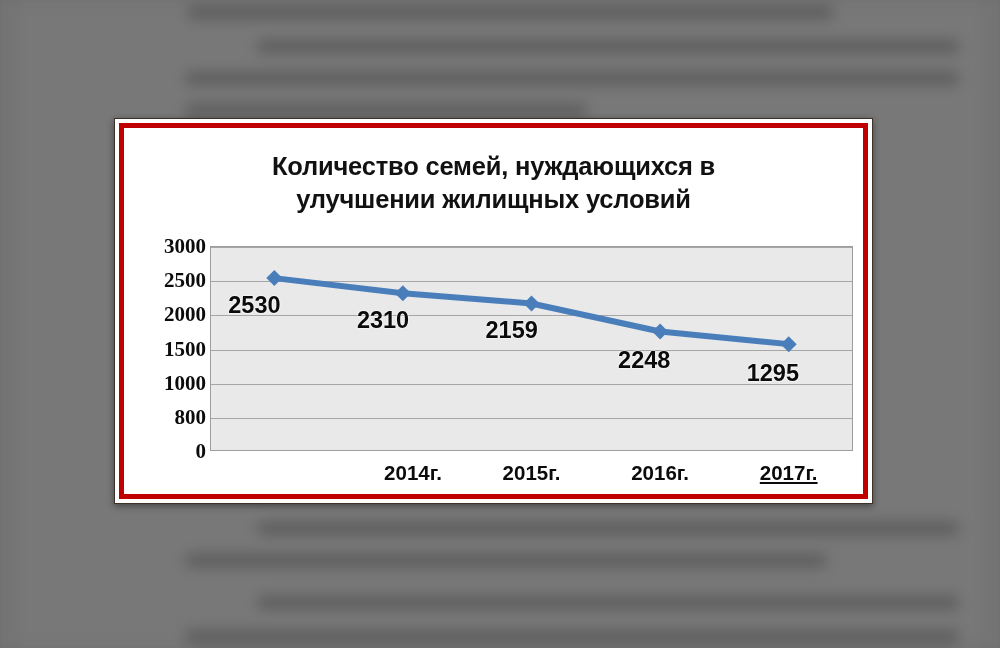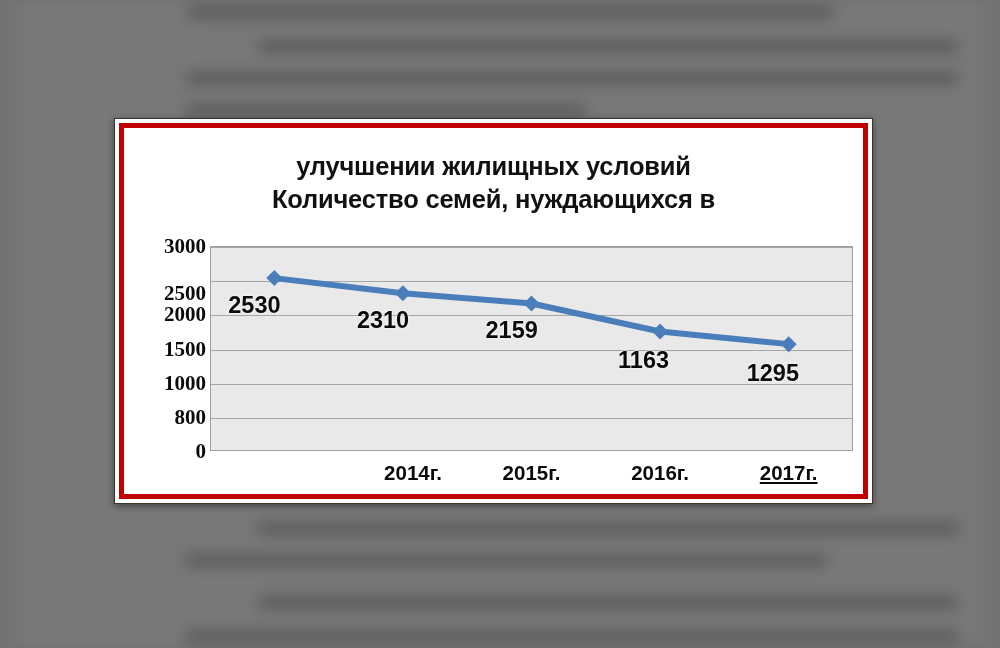--- a/index.html
+++ b/index.html
@@ -185,36 +185,36 @@
       <div class="bg-line" style="left:240px; top:614px; width:700px;"></div>
       <div class="bg-line" style="left:168px; top:648px; width:772px;"></div>
     </div>
   </div>
 
   <div id="chart-card">
     <div id="chart-frame-red">
       <div id="chart-inner">
 
         <div id="chart-title">
+          <div>Количество семей,  нуждающихся в</div>
           <div>улучшении жилищных условий</div>
-          <div>Количество семей,  нуждающихся в</div>
         </div>
 
         <div id="plot-area">
             <div class="gridline" style="top: 0px;"></div>
             <div class="gridline" style="top: 34.1667px;"></div>
             <div class="gridline" style="top: 68.3333px;"></div>
             <div class="gridline" style="top: 102.5px;"></div>
             <div class="gridline" style="top: 136.667px;"></div>
             <div class="gridline" style="top: 170.833px;"></div>
           </div>
 
         <div id="y-axis-labels">
             <div class="y-tick-label" style="top: 0px;">3000</div>
-            <div class="y-tick-label" style="top: 34.1667px; margin-top: 13px;">2500</div>
+            <div class="y-tick-label" style="top: 34.1667px;">2500</div>
             <div class="y-tick-label" style="top: 68.3333px;">2000</div>
             <div class="y-tick-label" style="top: 102.5px;">1500</div>
             <div class="y-tick-label" style="top: 136.667px;">1000</div>
             <div class="y-tick-label" style="top: 170.833px;">800</div>
             <div class="y-tick-label" style="top: 205px;">0</div>
           </div>
         <div id="x-axis-labels">
             <div class="x-tick-label" style="left: 203px;">2014г.</div>
             <div class="x-tick-label" style="left: 321.5px;">2015г.</div>
             <div class="x-tick-label" style="left: 450.1px;">2016г.</div>
@@ -227,21 +227,21 @@
             <path d="M 192.89999999999998 39.150000000000006 L 200.89999999999998 47.150000000000006 L 192.89999999999998 55.150000000000006 L 184.89999999999998 47.150000000000006 Z" fill="#4a7ebb"></path>
             <path d="M 321.5 49.468333333333334 L 329.5 57.468333333333334 L 321.5 65.46833333333333 L 313.5 57.468333333333334 Z" fill="#4a7ebb"></path>
             <path d="M 450.09999999999997 77.48500000000001 L 458.09999999999997 85.48500000000001 L 450.09999999999997 93.48500000000001 L 442.09999999999997 85.48500000000001 Z" fill="#4a7ebb"></path>
             <path d="M 578.6999999999999 90.12666666666667 L 586.6999999999999 98.12666666666667 L 578.6999999999999 106.12666666666667 L 570.6999999999999 98.12666666666667 Z" fill="#4a7ebb"></path>
           </svg>
 
         <div id="data-labels-layer">
             <div class="data-label" style="left: 104.3px; top: 164.117px;">2530</div>
             <div class="data-label" style="left: 232.9px; top: 179.15px;">2310</div>
             <div class="data-label" style="left: 361.5px; top: 189.468px;">2159</div>
-            <div class="data-label" style="left: 494.1px; top: 219.485px;">1163</div>
+            <div class="data-label" style="left: 494.1px; top: 219.485px;">2248</div>
             <div class="data-label" style="left: 622.7px; top: 232.127px;">1295</div>
           </div>
 
       </div>
     </div>
   </div>
 
 </div>
 
 </body></html>

